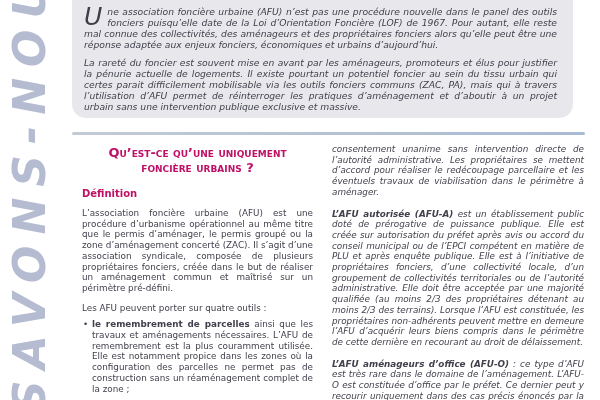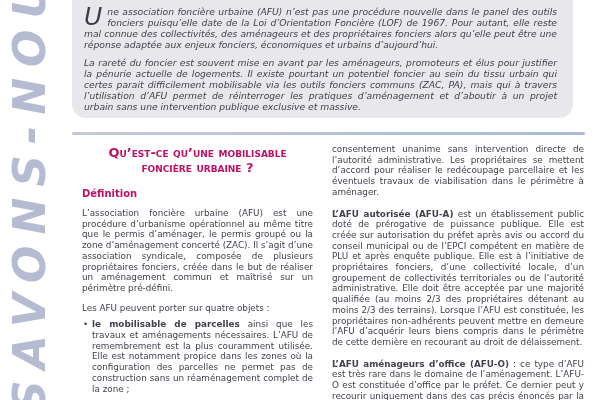--- a/index.html
+++ b/index.html
@@ -86,21 +86,21 @@
     font-size:10px;
   }
   .body-p{
     margin:9px 0 0 0;
     font-size:8.8px;
     line-height:10.7px;
     text-align:justify;
     color:#41414d;
   }
   .right-col .body-p:first-child{margin-top:0;}
-  .right-col .body-p{margin-top:11px;}
+  .right-col .body-p{margin-top:11px;font-style:italic;}
   .bullets{
     list-style:none;
     margin:4px 0 0 0;
     padding:0;
   }
   .bullets li{
     position:relative;
     margin:6px 0 0 0;
     padding-left:10px;
     font-size:8.8px;
@@ -126,29 +126,29 @@
     <p>
       <span class="dropcap">U</span><span>ne association foncière urbaine (AFU) n’est pas une procédure nouvelle dans le panel des outils fonciers puisqu’elle date de la Loi d’Orientation Foncière (LOF) de 1967. Pour autant, elle reste mal connue des collectivités, des aménageurs et des propriétaires fonciers alors qu’elle peut être une réponse adaptée aux enjeux fonciers, économiques et urbains d’aujourd’hui.</span>
     </p>
     <p>La rareté du foncier est souvent mise en avant par les aménageurs, promoteurs et élus pour justifier la pénurie actuelle de logements. Il existe pourtant un potentiel foncier au sein du tissu urbain qui certes parait difficilement mobilisable via les outils fonciers communs (ZAC, PA), mais qui à travers l’utilisation d’AFU permet de réinterroger les pratiques d’aménagement et d’aboutir à un projet urbain sans une intervention publique exclusive et massive.</p>
   </div>
 
   <div class="divider"></div>
 
   <div class="left-col">
     <h2 class="section-title">
-      <span>Qu’est-ce qu’une mobilisable</span>
-      <span>foncière urbaine ?</span>
+      <span>Qu’est-ce qu’une uniquement</span>
+      <span>foncière urbains ?</span>
     </h2>
     <h3 class="def-heading">Définition</h3>
     <p class="body-p">L’association foncière urbaine (AFU) est une procédure d’urbanisme opérationnel au même titre que le permis d’aménager, le permis groupé ou la zone d’aménagement concerté (ZAC). Il s’agit d’une association syndicale, composée de plusieurs propriétaires fonciers, créée dans le but de réaliser un aménagement commun et maîtrisé sur un périmètre pré-défini.</p>
-    <p class="body-p">Les AFU peuvent porter sur quatre objets :</p>
+    <p class="body-p">Les AFU peuvent porter sur quatre outils :</p>
     <ul class="bullets">
       <li>
-        <span class="bullet-dot">•</span><b>le mobilisable de parcelles</b><span> ainsi que les travaux et aménagements nécessaires. L’AFU de remembrement est la plus couramment utilisée. Elle est notamment propice dans les zones où la configuration des parcelles ne permet pas de construction sans un réaménagement complet de la zone ;</span>
+        <span class="bullet-dot">•</span><b>le remembrement de parcelles</b><span> ainsi que les travaux et aménagements nécessaires. L’AFU de remembrement est la plus couramment utilisée. Elle est notamment propice dans les zones où la configuration des parcelles ne permet pas de construction sans un réaménagement complet de la zone ;</span>
       </li>
 
     </ul>
   </div>
 
   <div class="right-col">
     <p class="body-p">consentement unanime sans intervention directe de l’autorité administrative. Les propriétaires se mettent d’accord pour réaliser le redécoupage parcellaire et les éventuels travaux de viabilisation dans le périmètre à aménager.</p>
     <p class="body-p">
       <b>L’AFU autorisée (AFU-A)</b><span> est un établissement public doté de prérogative de puissance publique. Elle est créée sur autorisation du préfet après avis ou accord du conseil municipal ou de l’EPCI compétent en matière de PLU et après enquête publique. Elle est à l’initiative de propriétaires fonciers, d’une collectivité locale, d’un groupement de collectivités territoriales ou de l’autorité administrative. Elle doit être acceptée par une majorité qualifiée (au moins 2/3 des propriétaires détenant au moins 2/3 des terrains). Lorsque l’AFU est constituée, les propriétaires non-adhérents peuvent mettre en demeure l’AFU d’acquérir leurs biens compris dans le périmètre de cette dernière en recourant au droit de délaissement.</span>
     </p>

